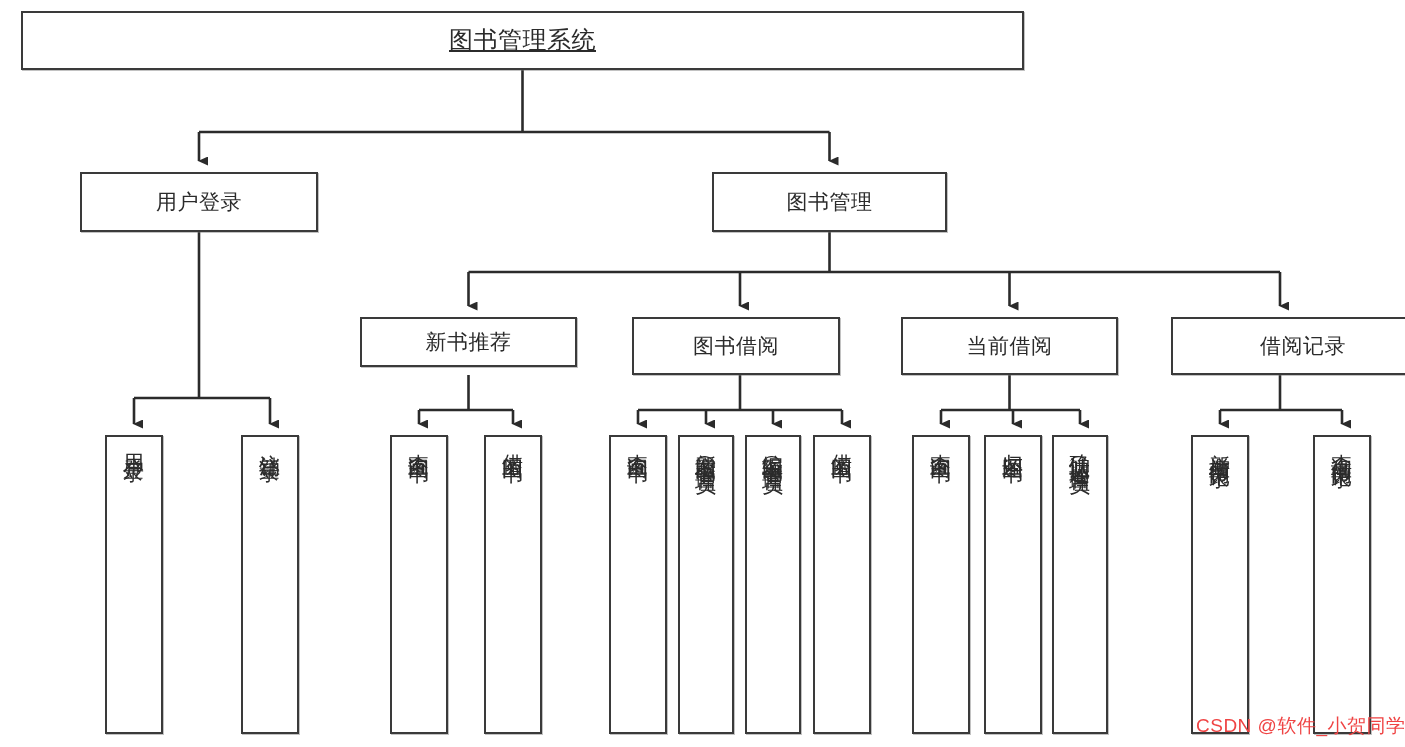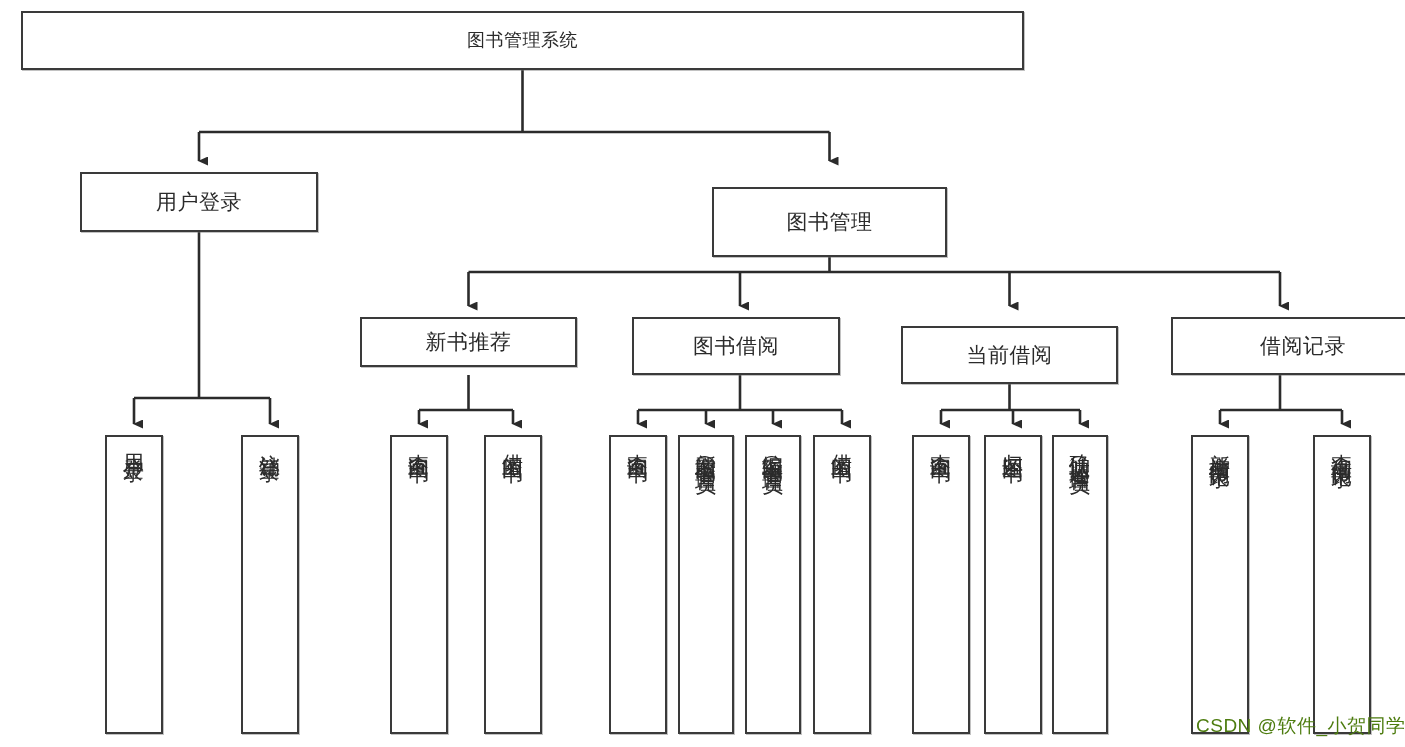--- a/index.html
+++ b/index.html
@@ -51,24 +51,24 @@
     padding-top: 0;
   }
   .node.vert .label {
     writing-mode: vertical-rl;
     text-orientation: upright;
     font-size: 21px;
     line-height: 1.0;
     letter-spacing: 3px;
     margin: 0 auto;
   }
-  .node.root .label { font-size: 18px; }
+  .node.root .label { font-size: 24px; text-decoration: underline; }
   .watermark {
     position: absolute;
-    color: #4d7c0f;
+    color: #ef4444;
     font-size: 19px;
     white-space: nowrap;
     letter-spacing: 0.5px;
     pointer-events: none;
   }
 </style>
 </head>
 <body>
 
 <div id="canvas">
@@ -115,31 +115,31 @@
       </g>
   </svg>
 
   <div class="node root horiz" style="left: 21px; top: 11px; width: 1003px; height: 59px;">
     <span class="label">图书管理系统</span>
   </div>
 
   <div class="node horiz" style="left: 80px; top: 172px; width: 238px; height: 60px;">
     <span class="label">用户登录</span>
   </div>
-  <div class="node horiz" style="left: 712px; top: 187px; width: 235px; height: 70px;">
+  <div class="node horiz" style="left: 712px; top: 172px; width: 235px; height: 60px;">
     <span class="label">图书管理</span>
   </div>
 
   <div class="node horiz" style="left: 360px; top: 317px; width: 217px; height: 50px;">
     <span class="label">新书推荐</span>
   </div>
   <div class="node horiz" style="left: 632px; top: 317px; width: 208px; height: 58px;">
     <span class="label">图书借阅</span>
   </div>
-  <div class="node horiz" style="left: 901px; top: 326px; width: 217px; height: 58px;">
+  <div class="node horiz" style="left: 901px; top: 317px; width: 217px; height: 58px;">
     <span class="label">当前借阅</span>
   </div>
   <div class="node horiz" style="left: 1171px; top: 317px; width: 264px; height: 58px;">
     <span class="label">借阅记录</span>
   </div>
 
   <div class="node vert" style="left: 105px; top: 435px; width: 58px; height: 299px;">
     <span class="label">用户登录</span>
   </div>
   <div class="node vert" style="left: 241px; top: 435px; width: 58px; height: 299px;">

